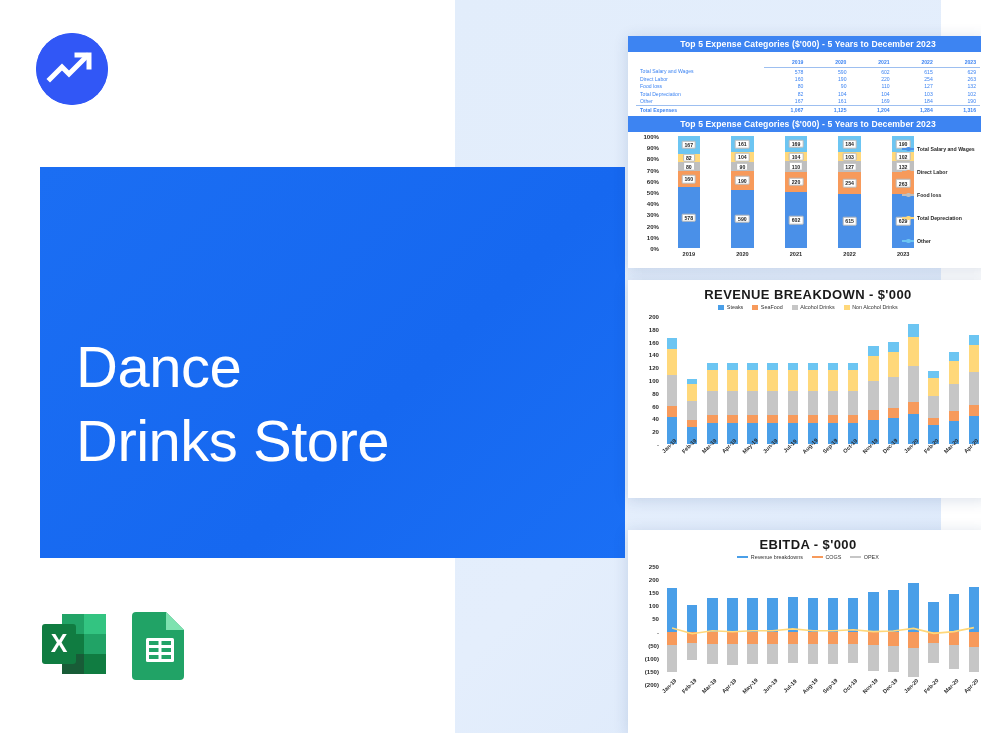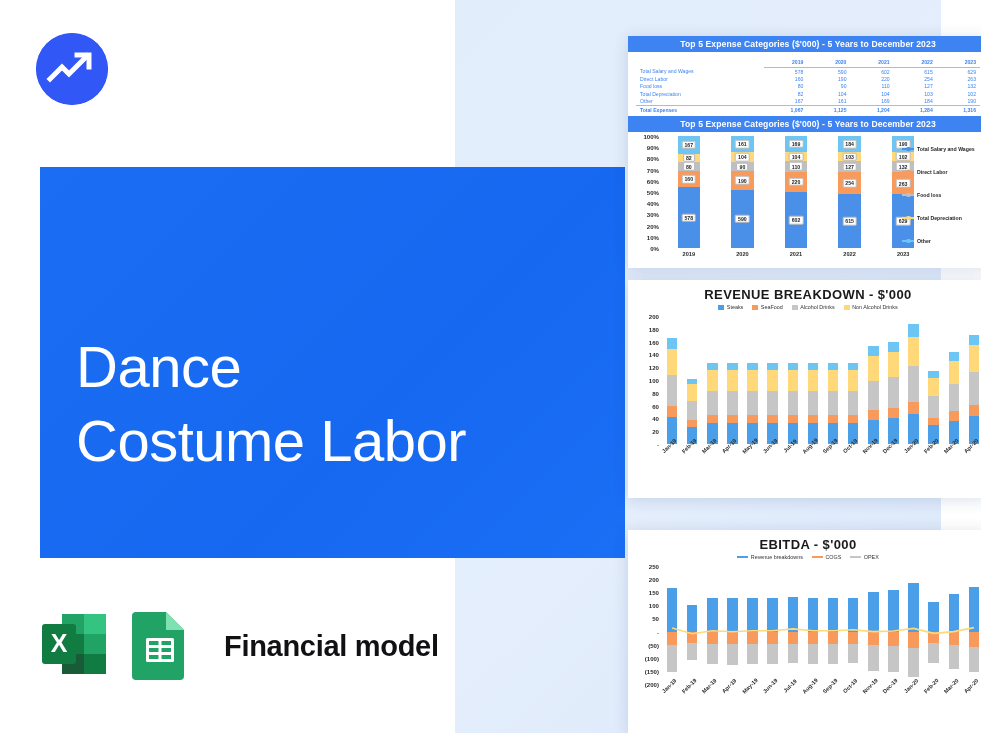--- a/index.html
+++ b/index.html
@@ -106,21 +106,21 @@
         <path d="M14 46 L26 34 L33 41 L51 23" stroke="#ffffff" stroke-width="5" fill="none" stroke-linecap="square"></path>
         <path d="M41 22 L53 22 L53 34" stroke="#ffffff" stroke-width="5" fill="none" stroke-linecap="square"></path>
       </svg>
     </div>
     <div class="logo-text">
     </div>
   </div>
 
   <div class="hero">
     <div class="hero-line">Dance</div>
-    <div class="hero-line">Costume Labor</div>
+    <div class="hero-line">Drinks Store</div>
   </div>
 
   <div class="badge-row">
     <div>
       <svg width="72" height="72" viewBox="0 0 72 72" aria-hidden="true">
         <rect x="24" y="6" width="44" height="20" fill="#21a366"></rect>
         <rect x="24" y="26" width="44" height="20" fill="#107c41"></rect>
         <rect x="24" y="46" width="44" height="20" fill="#185c37"></rect>
         <rect x="46" y="6" width="22" height="20" fill="#33c481"></rect>
         <rect x="46" y="26" width="22" height="20" fill="#21a366"></rect>
@@ -135,21 +135,20 @@
         <path d="M36 4 l18 18 h-18 z" fill="#7ee2b0"></path>
         <rect x="16" y="30" width="28" height="24" rx="1.5" fill="#ffffff"></rect>
         <rect x="19" y="33" width="9.5" height="4" fill="#21a366"></rect>
         <rect x="31.5" y="33" width="9.5" height="4" fill="#21a366"></rect>
         <rect x="19" y="40" width="9.5" height="4" fill="#21a366"></rect>
         <rect x="31.5" y="40" width="9.5" height="4" fill="#21a366"></rect>
         <rect x="19" y="47" width="9.5" height="4" fill="#21a366"></rect>
         <rect x="31.5" y="47" width="9.5" height="4" fill="#21a366"></rect>
       </svg>
     </div>
-    <div class="fm-label">Financial model</div>
   </div>
 
   <div class="card" id="card-expenses">
     <div class="blue-head">Top 5 Expense Categories ($'000) - 5 Years to December 2023</div>
     <div class="mini-table">
       <table id="expTable">
           <tbody>
             <tr>
               <th class="lbl"></th>
               <th>2019</th>

